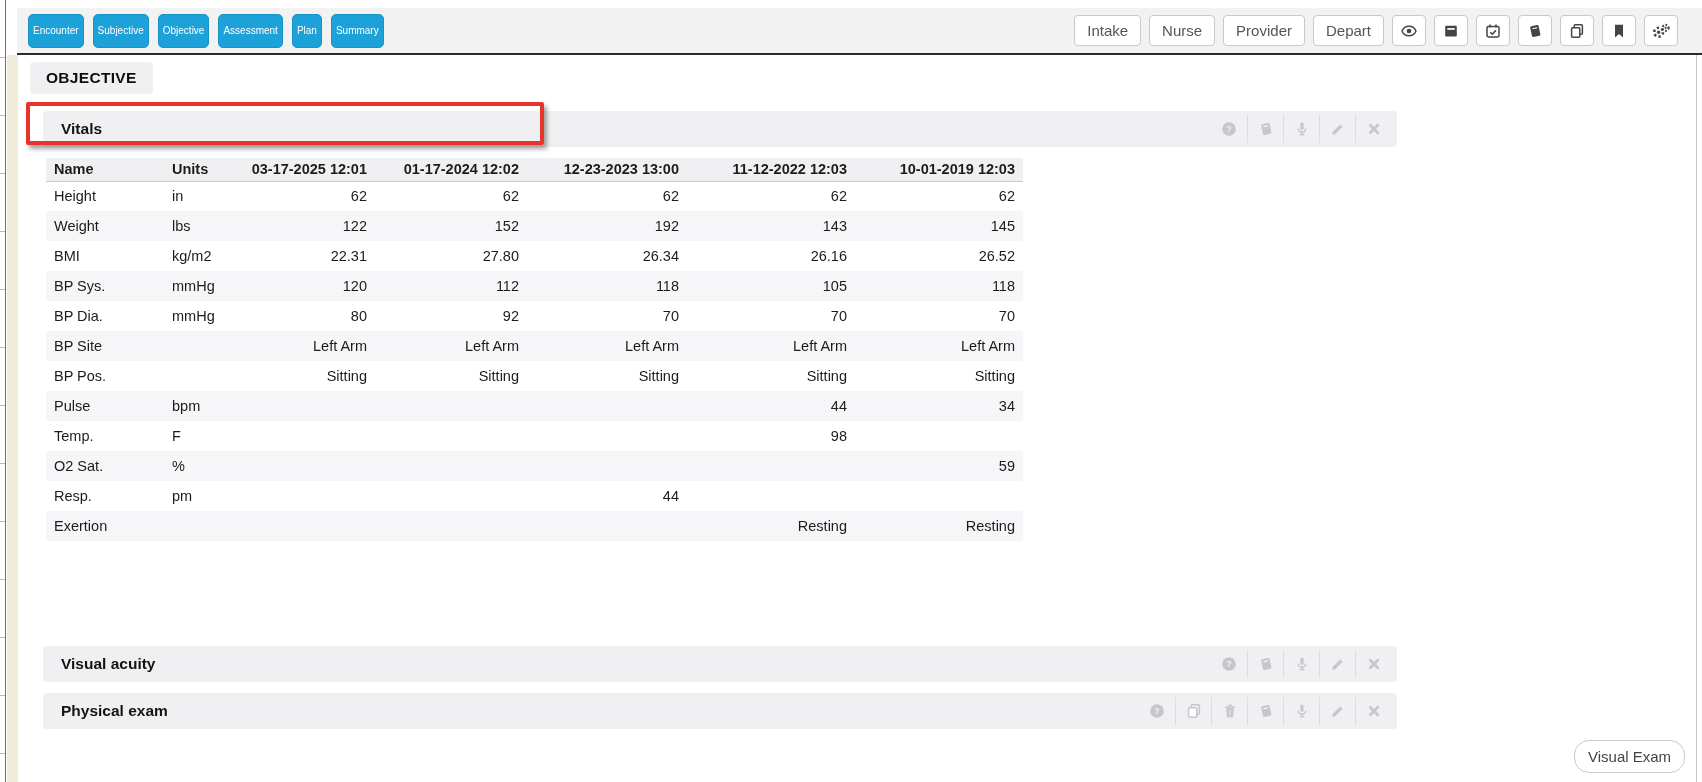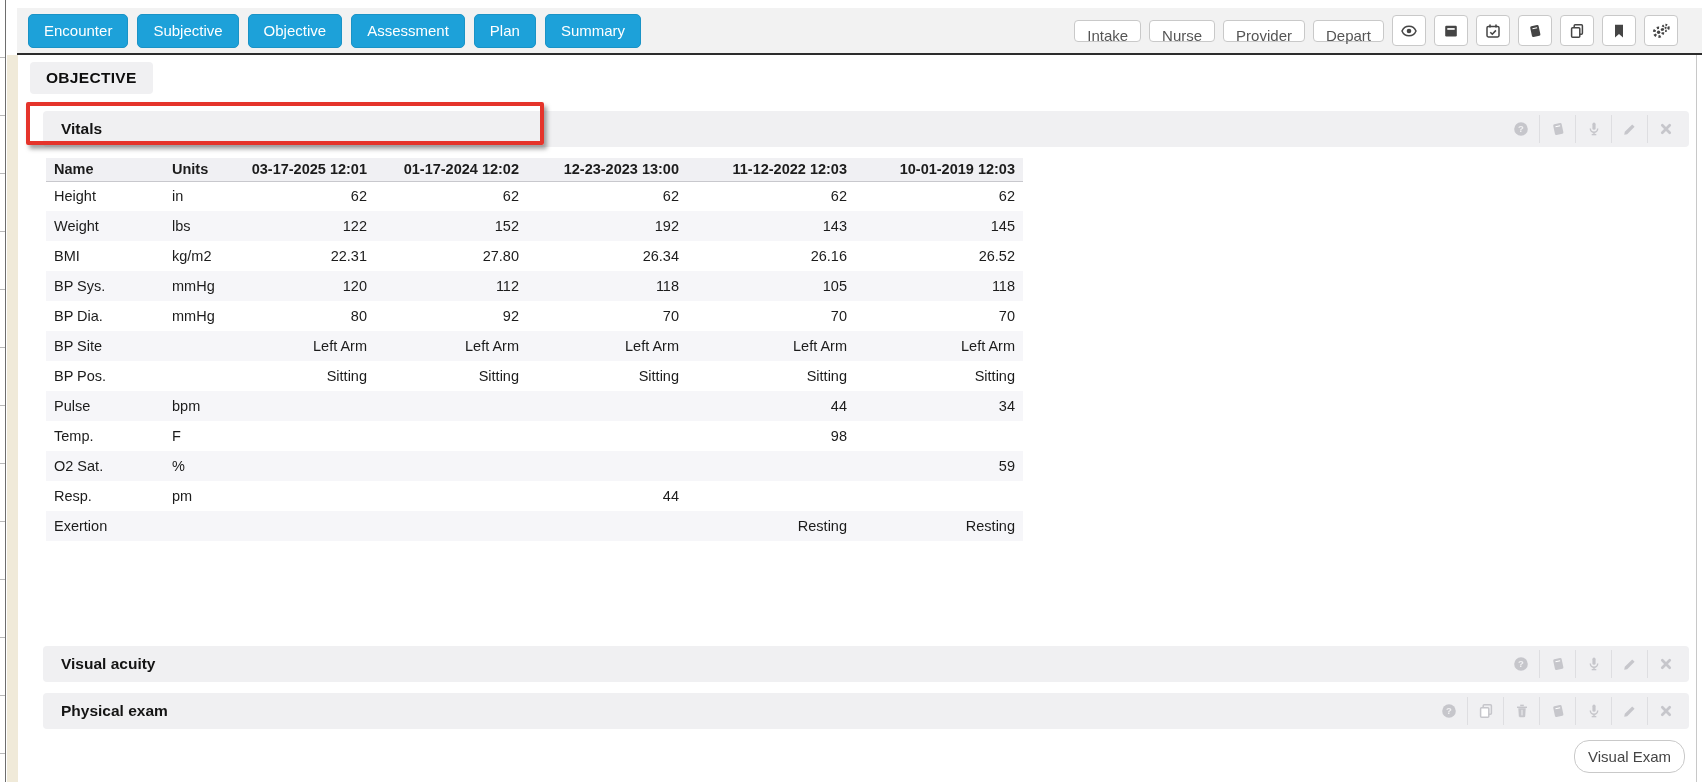--- a/index.html
+++ b/index.html
@@ -19,42 +19,42 @@
 
   
   .toolbar {
     position:absolute; left:17px; top:8px; width:1685px; height:47px;
     background:#f2f2f2; border-bottom:2px solid #2c2c2c;
     display:flex; align-items:center; padding:0 24px 0 11px;
   }
   .nav-group { display:flex; align-items:center; }
   .btn-blue {
     background:var(--blue,#1da1d9); color:#fff; border:1px solid #1a93c6; border-radius:5px;
-    height:34px; padding:0 15px; font-size:15px; font-family:inherit; margin-right:9px; cursor:pointer;
+    height:34px; padding:0 4px; font-size:10px; font-family:inherit; margin-right:9px; cursor:pointer;
   }
   .right-group { margin-left:auto; display:flex; align-items:center; gap:8px; }
   .btn-white {
     background:#fff; color:#555; border:1px solid #c9c9c9; border-radius:4px;
-    height:22px; padding:6px 12px; font-size:15px; font-family:inherit; cursor:pointer;
+    height:31px; padding:6px 12px; font-size:15px; font-family:inherit; cursor:pointer;
   }
   .btn-icon {
     background:#fff; color:#454545; border:1px solid #c9c9c9; border-radius:4px;
     height:31px; min-width:34px; display:flex; align-items:center; justify-content:center; padding:0 4px; cursor:pointer;
   }
   .btn-icon svg { display:block; }
 
   
   .objective-heading {
     position:absolute; left:30px; top:62px; height:32px; line-height:32px; padding:0 16px;
     background:#f0f0f2; border-radius:4px; font-weight:bold; font-size:15.5px; color:#0e0e0e; letter-spacing:.3px;
   }
 
   
   .section-bar {
-    position:absolute; left:43px; width:1646px; height:36px;
+    position:absolute; left:43px; width:1354px; height:36px;
     background:var(--bargray,#f0f0f2); border-radius:4px; display:flex; align-items:center; cursor:pointer;
   }
   #bar-vitals { top:111px; }
   #bar-va     { top:646px; }
   #bar-pe     { top:693px; }
   .bar-title { font-weight:bold; font-size:15.5px; color:#141414; padding-left:18px; }
   .bar-icons { margin-left:auto; display:flex; align-items:stretch; margin-right:6px; }
   .bar-icon {
     width:36px; height:28px; display:flex; align-items:center; justify-content:center;
     color:#c6c6cb; border-left:1px solid #dedee1; cursor:pointer;

